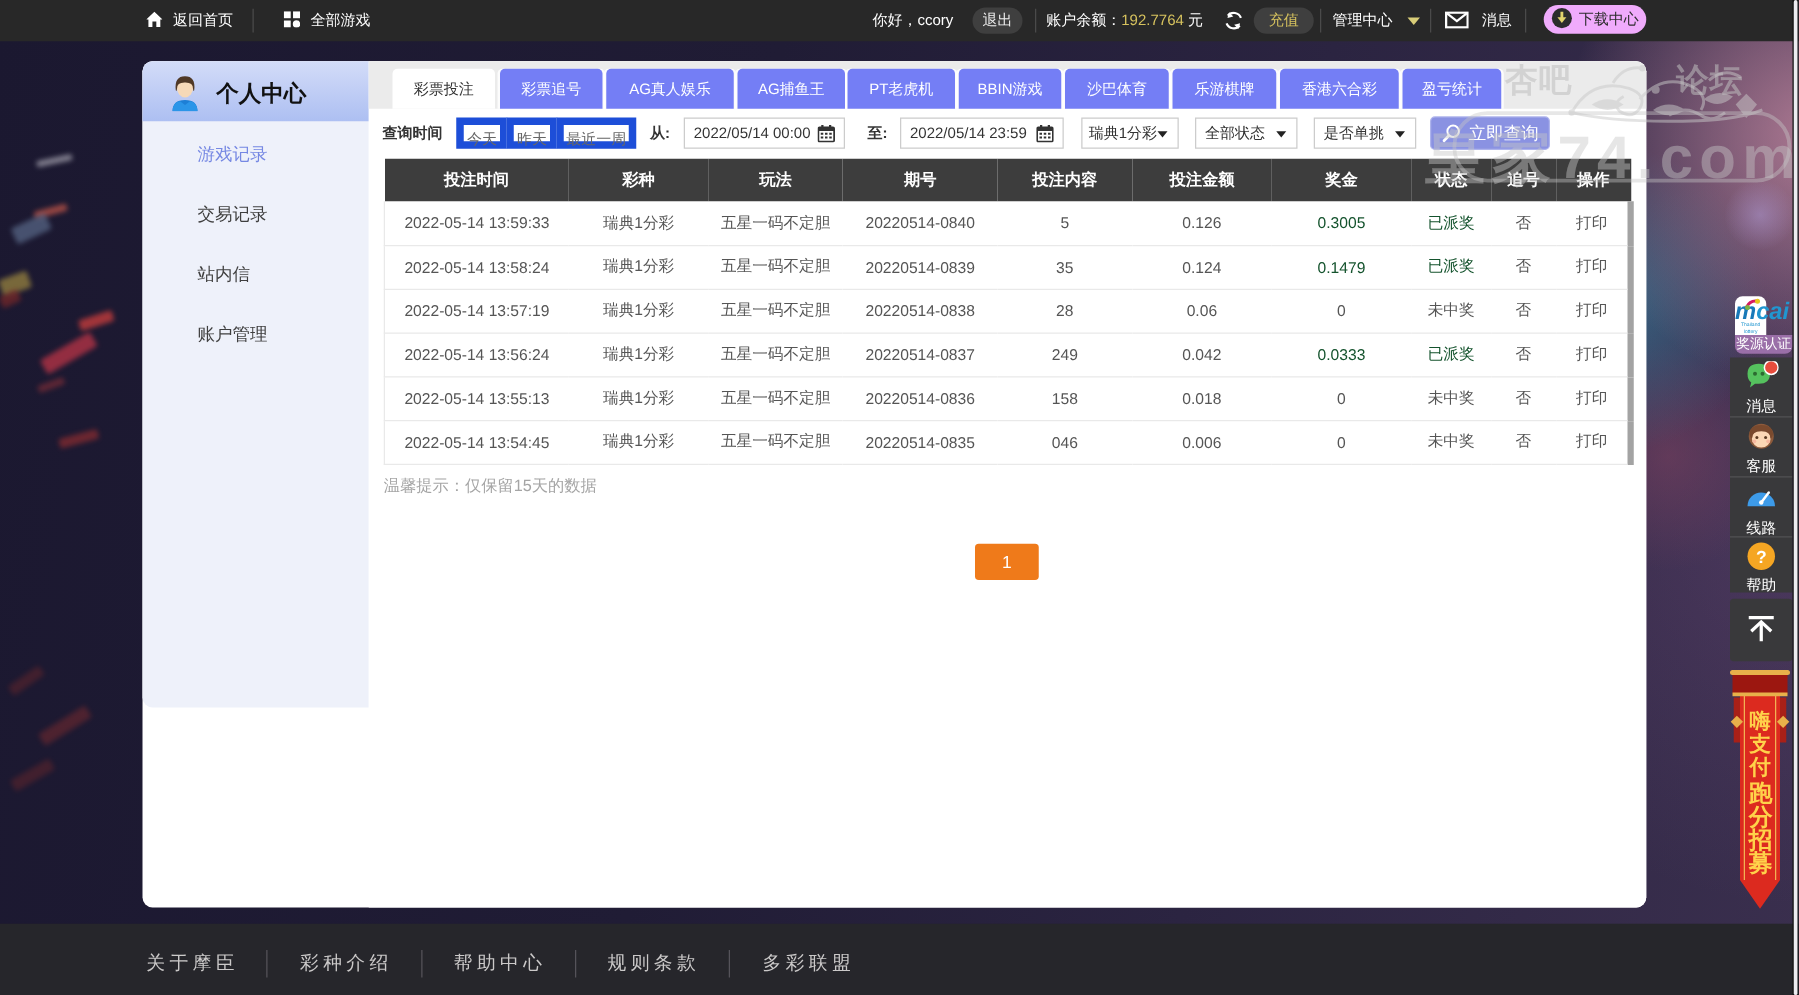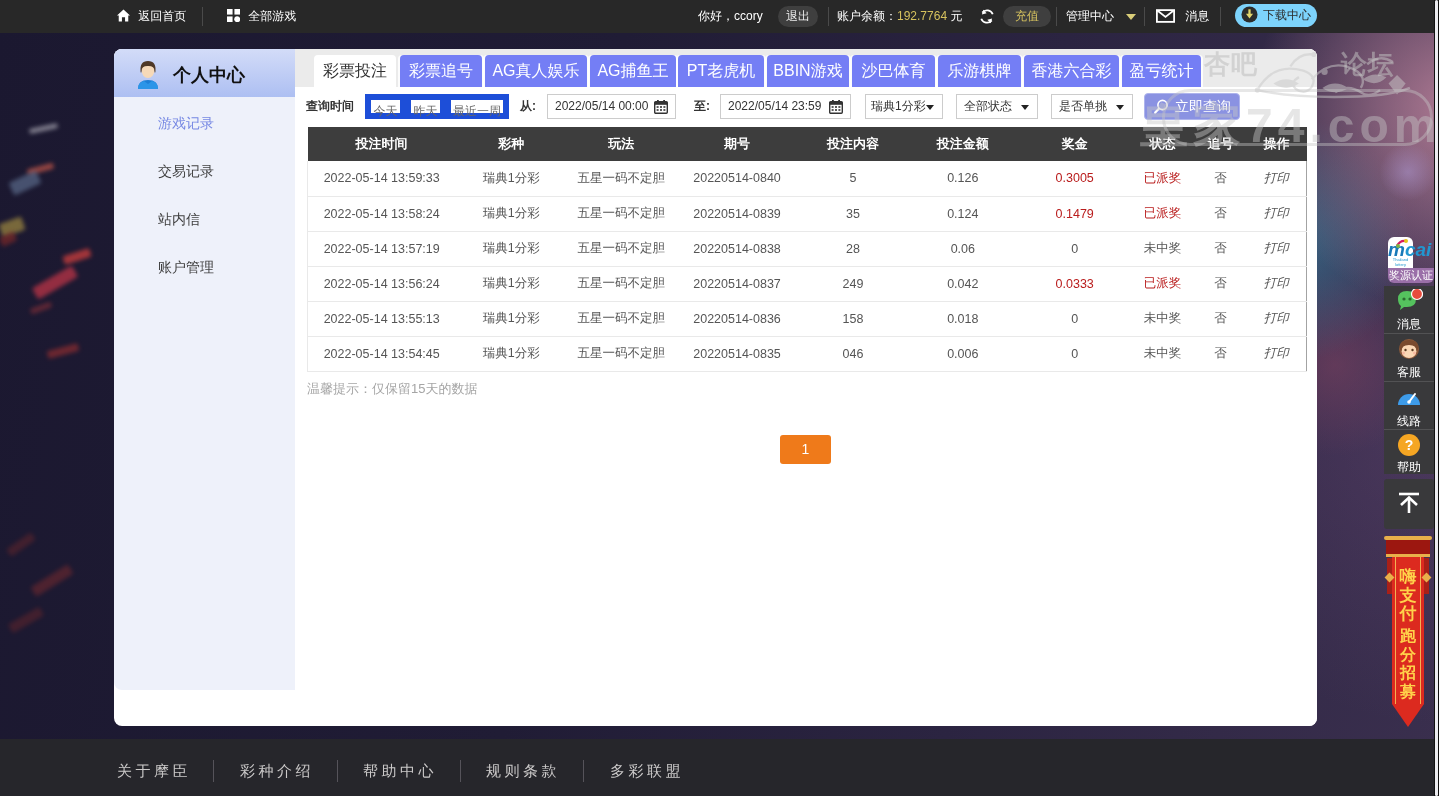--- a/index.html
+++ b/index.html
@@ -15,45 +15,45 @@
     linear-gradient(100deg, #1b1830 0%, #201c35 40%, #2b2441 68%, #3a2f4e 100%);
 }
 .streak { position:absolute; border-radius:2px; filter:blur(2px); }
 
 #topbar { position:absolute; left:0; top:0; width:1439px; height:33px; background:#282828; color:#fff; font-size:12px; }
 #topbar .itm { position:absolute; top:0; height:33px; line-height:33px; white-space:nowrap; }
 .vsep { position:absolute; top:7px; height:19px; width:1px; background:#4a4a4a; }
 .pill { display:inline-block; border-radius:12px; }
 
 #panel { position:absolute; left:114px; top:49px; width:1203px; height:677px; background:#fff; border-radius:8px; }
-#sidebar { position:absolute; left:0; top:0; width:181px; height:641px; background:#eef1fa; border-radius:8px 0 0 8px; }
+#sidebar { position:absolute; left:0; top:0; width:181px; height:517px; background:#eef1fa; border-radius:8px 0 0 8px; }
 #sidehead { position:absolute; left:0; top:0; width:181px; height:48px; background:linear-gradient(180deg,#d3dcf8,#adbff2); border-radius:8px 0 0 0; }
 #sidehead .t { position:absolute; left:59px; top:14px; font-size:18px; font-weight:bold; color:#111; }
 .menu { position:absolute; width:130px; white-space:nowrap; font-size:14px; color:#3f3f3f; }
 .menu.on { color:#7688e3; }
 #content { position:absolute; left:181px; top:0; width:1022px; height:677px; background:#fff; border-radius:0 8px 8px 0; }
 #tabstrip { position:absolute; left:0; top:0; width:1022px; height:38px; background:#ebebeb; border-radius:0 8px 0 0; }
-.tab { position:absolute; top:6px; height:32px; line-height:32px; text-align:center; font-size:16px; color:#fff; background:#747ef5; border-radius:4px 4px 0 0; box-shadow:-2px 0 0 rgba(255,255,255,0.85), 2px 0 0 rgba(255,255,255,0.85); }
+.tab { position:absolute; top:6px; height:32px; line-height:32px; text-align:center; font-size:12px; color:#fff; background:#747ef5; border-radius:4px 4px 0 0; box-shadow:-2px 0 0 rgba(255,255,255,0.85), 2px 0 0 rgba(255,255,255,0.85); }
 .tab.on { background:#fff; color:#333; box-shadow:none; }
 
 #query { position:absolute; left:0; top:38px; width:1022px; height:56px; font-size:12px; color:#333; }
 .qlabel { position:absolute; top:7px; height:25px; line-height:25px; font-weight:bold; }
 .qbtn { position:absolute; top:7px; height:25px; line-height:23px; border:6px solid #1d4ed8; background:#fff; color:#666; text-align:center; }
 .qinput { position:absolute; top:7px; height:25px; line-height:23px; border:1px solid #ccc; background:#fff; color:#333; padding-left:7px; white-space:nowrap; }
 .qsel { position:absolute; top:7px; height:25px; line-height:23px; border:1px solid #ccc; background:#fff; color:#333; padding-left:7px; white-space:nowrap; font-size:12px; }
 .caret { position:absolute; right:8px; top:10px; width:0; height:0; border-left:4.5px solid transparent; border-right:4.5px solid transparent; border-top:5.5px solid #222; }
 .qsel { padding-right:20px; }
 
 #tbl { position:absolute; left:12px; top:78px; width:915px; }
 #tbl table { width:1000px; border-collapse:collapse; font-size:12.5px; color:#555; }
 #tbl th { background:#3d3d3d; color:#fff; font-size:13px; font-weight:bold; height:34px; }
 #tbl td { height:35px; text-align:center; border-bottom:1px solid #e9e9e9; }
 #tbl tbody tr td:first-child { border-left:1px solid #e9e9e9; }
-#tbl tbody tr td:last-child { border-right:1px solid #a3a3a3;font-style:italic; }
-.red { color:#b91c1c; }
+#tbl tbody tr td:last-child { border-right:5px solid #a3a3a3; }
+.red { color:#14532d; }
 #tip { position:absolute; left:12px; top:331px; font-size:13px; color:#a5a5a5; }
 #pgbtn { position:absolute; left:485px; top:386px; width:51px; height:29px; background:#ef7a1a; border-radius:3px; color:#fff; font-size:14px; text-align:center; line-height:29px; }
 
 #wm { position:absolute; left:0; top:0; width:1439px; height:796px; pointer-events:none; }
 
 #widgets { position:absolute; left:1384px; top:237px; width:50px; }
 
 #footer { position:absolute; left:0; top:739px; width:1439px; height:57px; background:#26262b; color:#cbc9c9; font-size:15px; letter-spacing:3.5px; }
 #footer span.lk { position:absolute; top:3px; height:57px; line-height:57px; }
 #footer span.sp { position:absolute; top:21px; height:22px; width:1px; background:#55535a; }
@@ -114,21 +114,21 @@
   <div class="vsep" style="left:1144px;"></div>
   <div class="itm" style="left:1156px;">
     <svg width="19" height="14" viewBox="0 0 21 15" style="vertical-align:-3px;">
         <rect x="1" y="1" width="19" height="13" fill="none" stroke="#fff" stroke-width="2"></rect>
         <path d="M1.5 1.5 L10.5 8.5 L19.5 1.5" fill="none" stroke="#fff" stroke-width="2"></path>
       </svg>
     <span style="margin-left:7px;">消息</span>
   </div>
   <div class="vsep" style="left:1220px;"></div>
   <div class="itm" style="left:1235px;top:4px;height:23px;line-height:23px;">
-    <span style="display:inline-block;background:#7dd3fc;border-radius:12px;height:23px;line-height:23px;width:82px;text-align:center;color:#2c2c2c;">
+    <span style="display:inline-block;background:#f0abfc;border-radius:12px;height:23px;line-height:23px;width:82px;text-align:center;color:#2c2c2c;">
       <svg width="17" height="17" viewBox="0 0 18 18" style="vertical-align:-4px;margin-right:5px;">
           <circle cx="9" cy="9" r="8.5" fill="#2c2c2c"></circle>
           <path d="M9 3.5 L9 10" stroke="#e2d46c" stroke-width="2.4"></path>
           <path d="M5.2 8.2 L9 13.2 L12.8 8.2 Z" fill="#e2d46c"></path>
         </svg>下载中心</span>
   </div>
 </div>
 <div id="panel">
   <div id="sidebar">
     <div id="sidehead">
@@ -404,21 +404,21 @@
   <div style="position:absolute;left:1395px;top:555px;width:26px;height:149px;border:1px solid #f2b153;border-bottom:none;"></div>
   <div style="position:absolute;left:1386px;top:538px;width:44px;height:18px;background:#9c1710;border-radius:2px;"></div>
   <div style="position:absolute;left:1384px;top:536px;width:48px;height:4px;background:#e8b04a;border-radius:2px;"></div>
   <div style="position:absolute;left:1386px;top:554px;width:44px;height:3px;background:#e8b04a;"></div>
   <div style="position:absolute;left:1387px;top:558px;width:5px;height:36px;background:#a82018;"></div>
   <div style="position:absolute;left:1424px;top:558px;width:5px;height:36px;background:#a82018;"></div>
   <div style="position:absolute;left:1386px;top:574px;width:7px;height:7px;background:#e8b04a;transform:rotate(45deg);"></div>
   <div style="position:absolute;left:1423px;top:574px;width:7px;height:7px;background:#e8b04a;transform:rotate(45deg);"></div>
   <div style="position:absolute;left:1392px;top:704px;width:0;height:0;border-left:16px solid transparent;border-right:16px solid transparent;border-top:23px solid #dc2a1f;"></div>
   <div style="position:absolute;left:1399px;top:568px;width:18px;text-align:center;font-size:17px;font-weight:bold;color:#ffd24a;line-height:18.5px;">嗨支付</div>
-  <div style="position:absolute;left:1399px;top:627px;width:18px;text-align:center;font-size:16px;font-weight:bold;color:#ffd24a;line-height:18.5px;">跑分招募</div>
+  <div style="position:absolute;left:1399px;top:627px;width:18px;font-size:19px;font-weight:bold;color:#ffd24a;line-height:18.5px;">跑分招募</div>
 </div>
 <div id="footer">
   <span class="lk" style="left:117px;">关于摩臣</span>
   <span class="sp" style="left:213px;"></span>
   <span class="lk" style="left:240px;">彩种介绍</span>
   <span class="sp" style="left:337px;"></span>
   <span class="lk" style="left:363px;">帮助中心</span>
   <span class="sp" style="left:460px;"></span>
   <span class="lk" style="left:486px;">规则条款</span>
   <span class="sp" style="left:583px;"></span>

